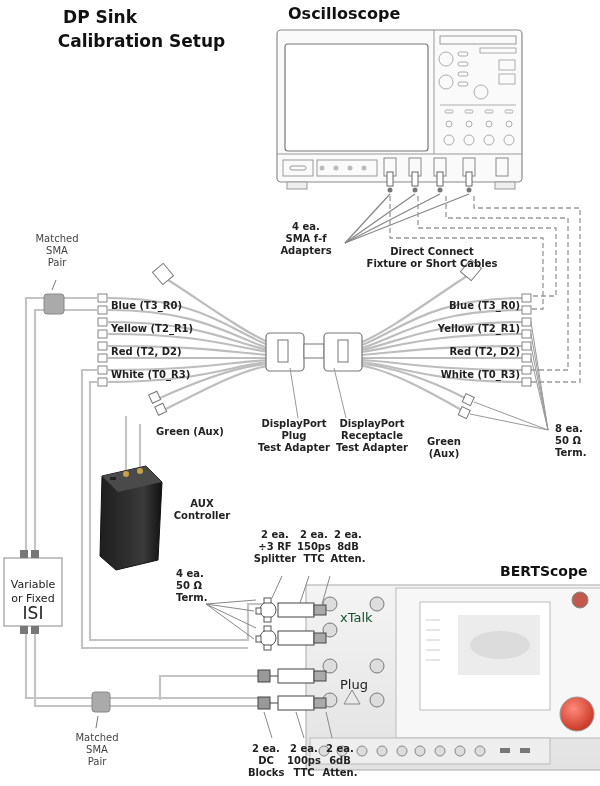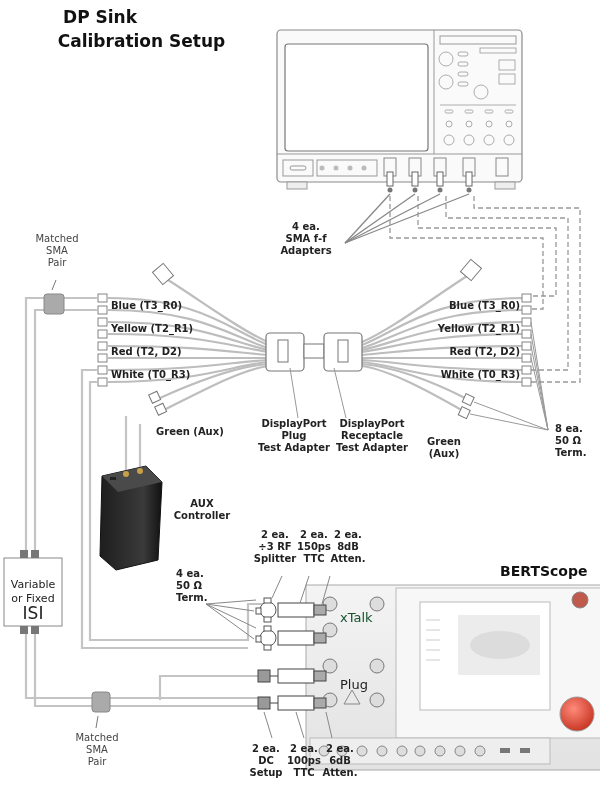--- a/index.html
+++ b/index.html
@@ -318,29 +318,34 @@
   </g>
 </svg>
 
 <div class="title" style="left:60px;top:6px;width:80px;text-align:center;font-size:17px;line-height:22px;">
   <span class="ml">DP Sink</span>
 </div>
 <div class="title" style="left:18px;top:30px;width:175px;text-align:center;font-size:17px;line-height:22px;margin-left:36px;">
   <span class="ml">Calibration Setup</span>
 </div>
 
+<div class="title" style="left:288px;top:4px;font-size:16px;">Oscilloscope</div>
 <div class="title" style="left:500px;top:563px;font-size:14px;">BERTScope</div>
 <div class="lbl" style="left:340px;top:612px;font-size:13px;font-weight:normal;color:#14532d;">xTalk</div>
 <div class="lbl" style="left:340px;top:679px;font-size:13px;font-weight:normal;color:#222;">Plug</div>
 
 <div class="lbl" style="left:278px;top:221px;width:56px;">
   <span class="ml">4 ea.</span>
   <span class="ml">SMA f-f</span>
   <span class="ml">Adapters</span>
 </div>
+<div class="lbl" style="left:362px;top:246px;width:140px;">
+  <span class="ml">Direct Connect</span>
+  <span class="ml">Fixture or Short Cables</span>
+</div>
 
 <div class="lbl thin" style="left:34px;top:233px;width:46px;">
   <span class="ml">Matched</span>
   <span class="ml">SMA</span>
   <span class="ml">Pair</span>
 </div>
 <div class="lbl thin" style="left:74px;top:732px;width:46px;">
   <span class="ml">Matched</span>
   <span class="ml">SMA</span>
   <span class="ml">Pair</span>
@@ -408,21 +413,21 @@
 </div>
 <div class="lbl" style="left:330px;top:529px;width:36px;">
   <span class="ml">2 ea.</span>
   <span class="ml">8dB</span>
   <span class="ml">Atten.</span>
 </div>
 
 <div class="lbl" style="left:248px;top:743px;width:36px;">
   <span class="ml">2 ea.</span>
   <span class="ml">DC</span>
-  <span class="ml">Setup</span>
+  <span class="ml">Blocks</span>
 </div>
 <div class="lbl" style="left:286px;top:743px;width:36px;">
   <span class="ml">2 ea.</span>
   <span class="ml">100ps</span>
   <span class="ml">TTC</span>
 </div>
 <div class="lbl" style="left:322px;top:743px;width:36px;">
   <span class="ml">2 ea.</span>
   <span class="ml">6dB</span>
   <span class="ml">Atten.</span>

